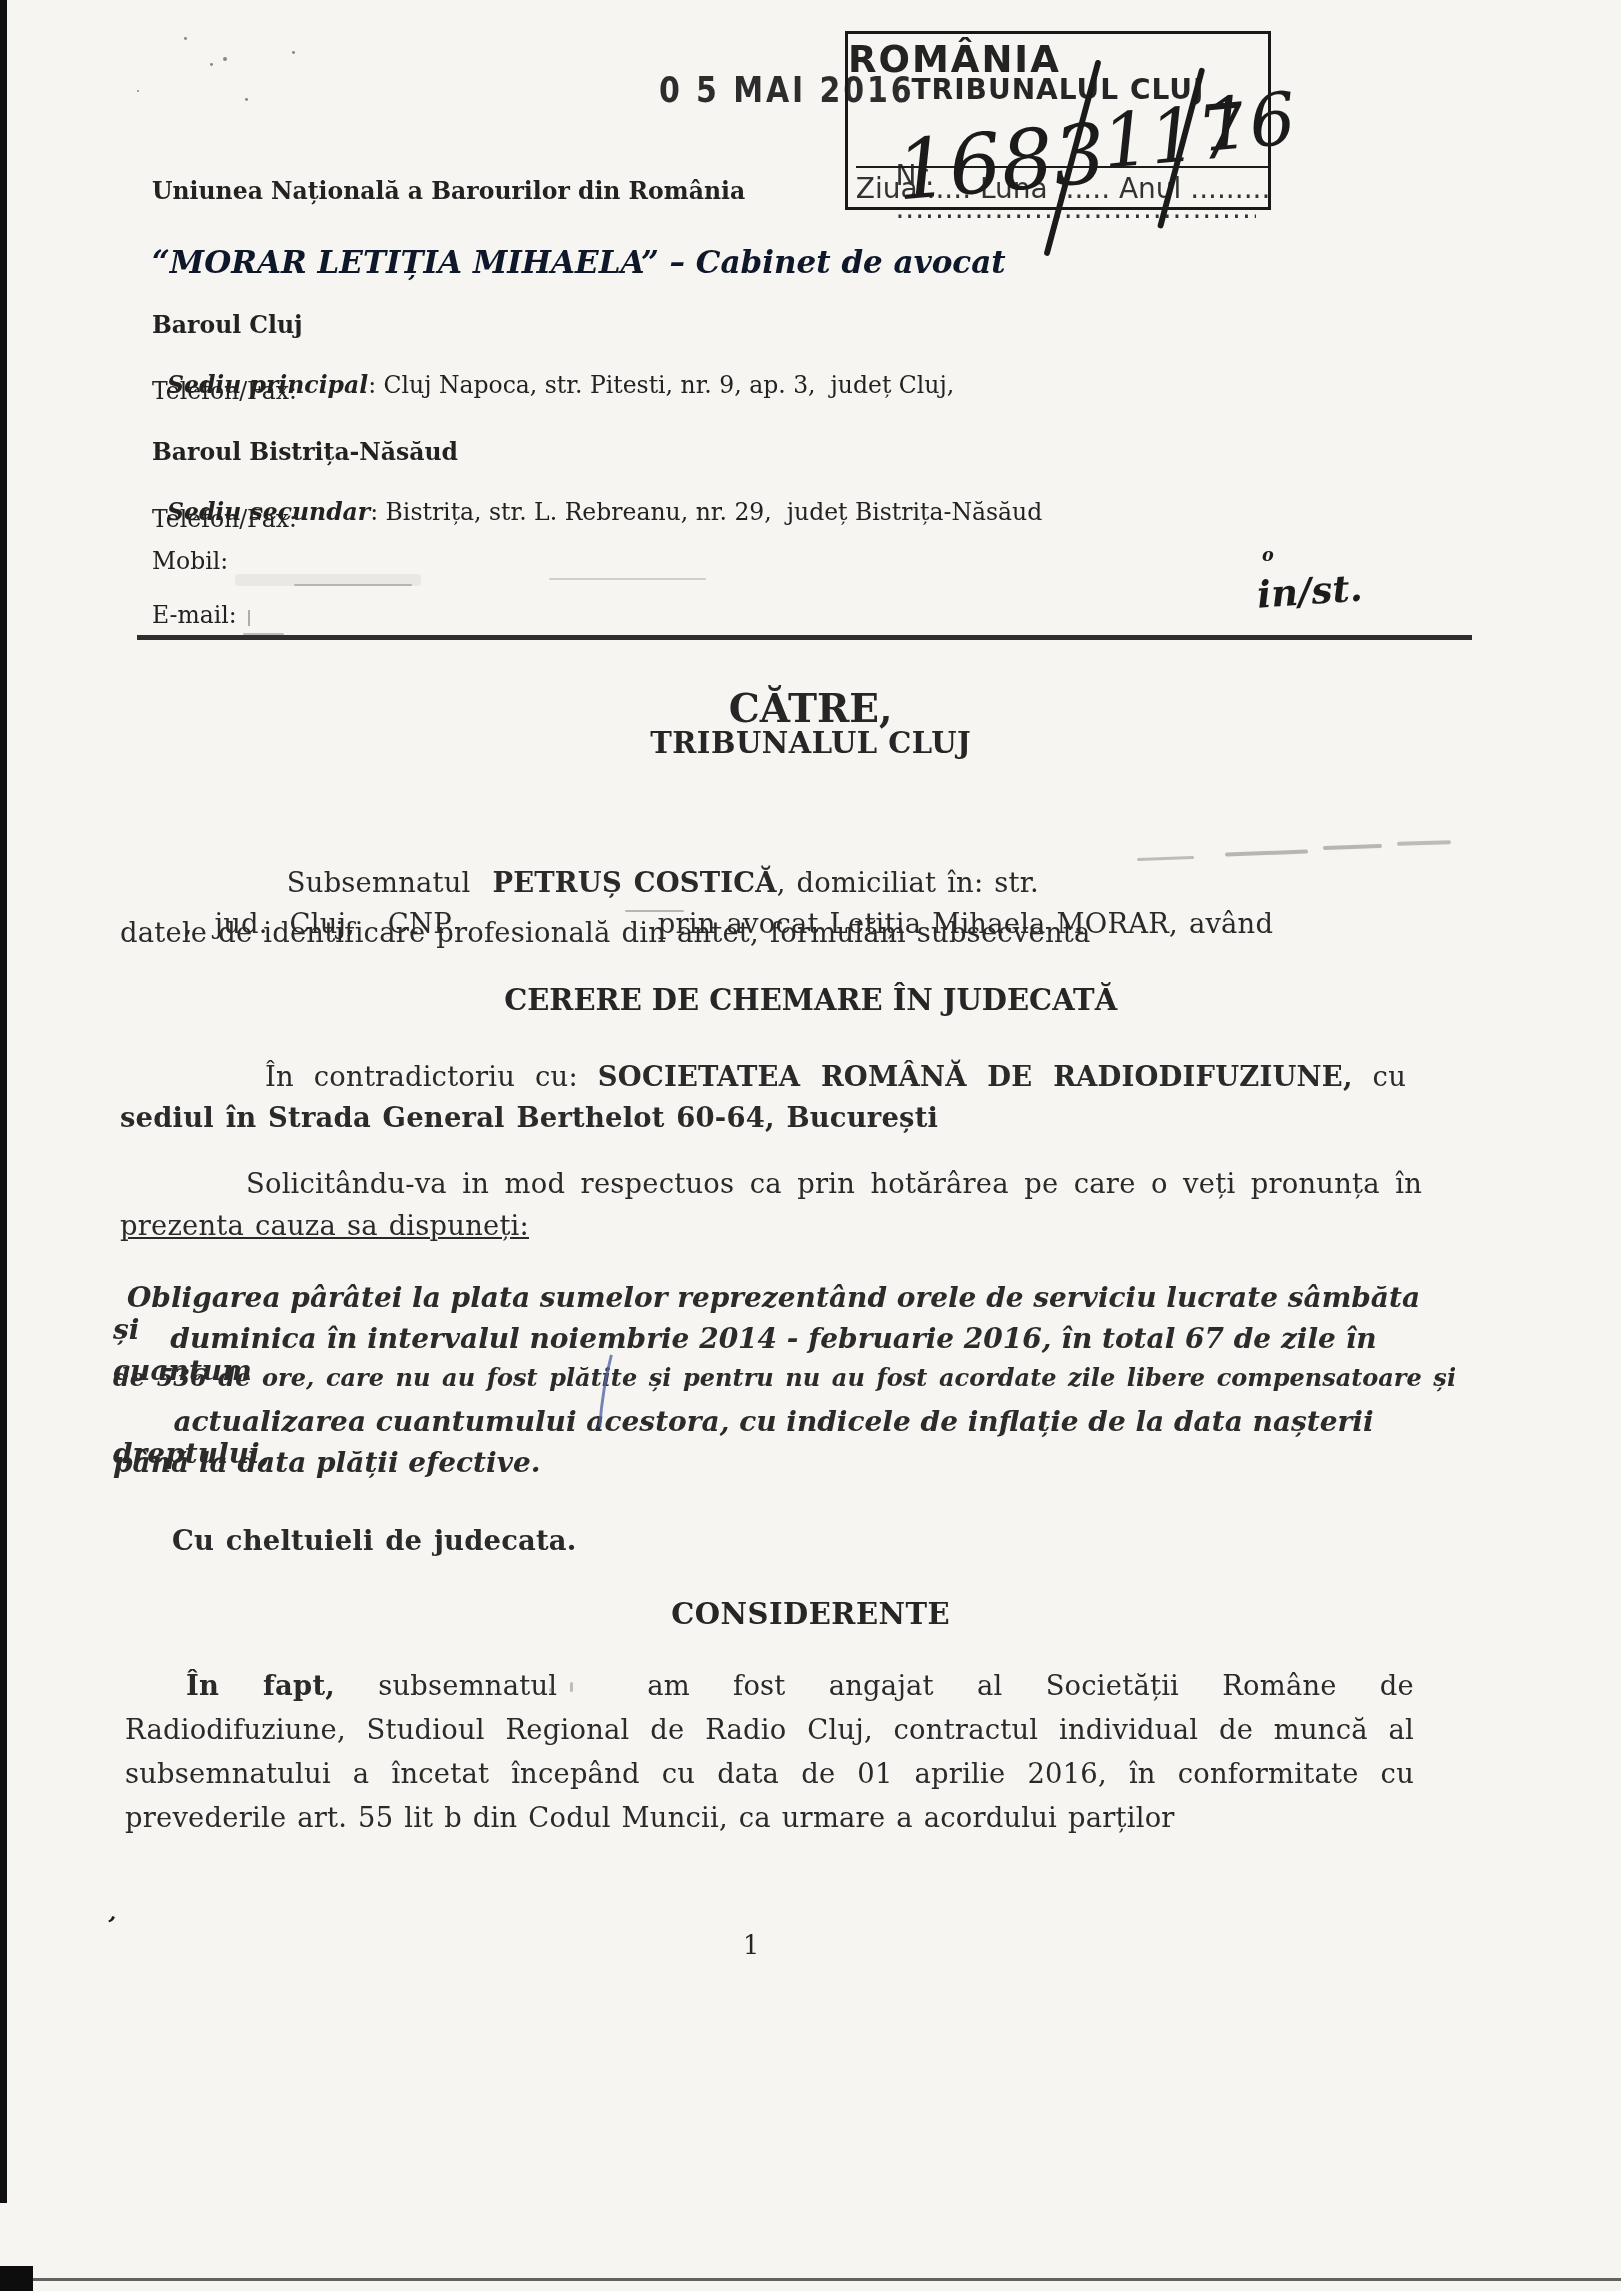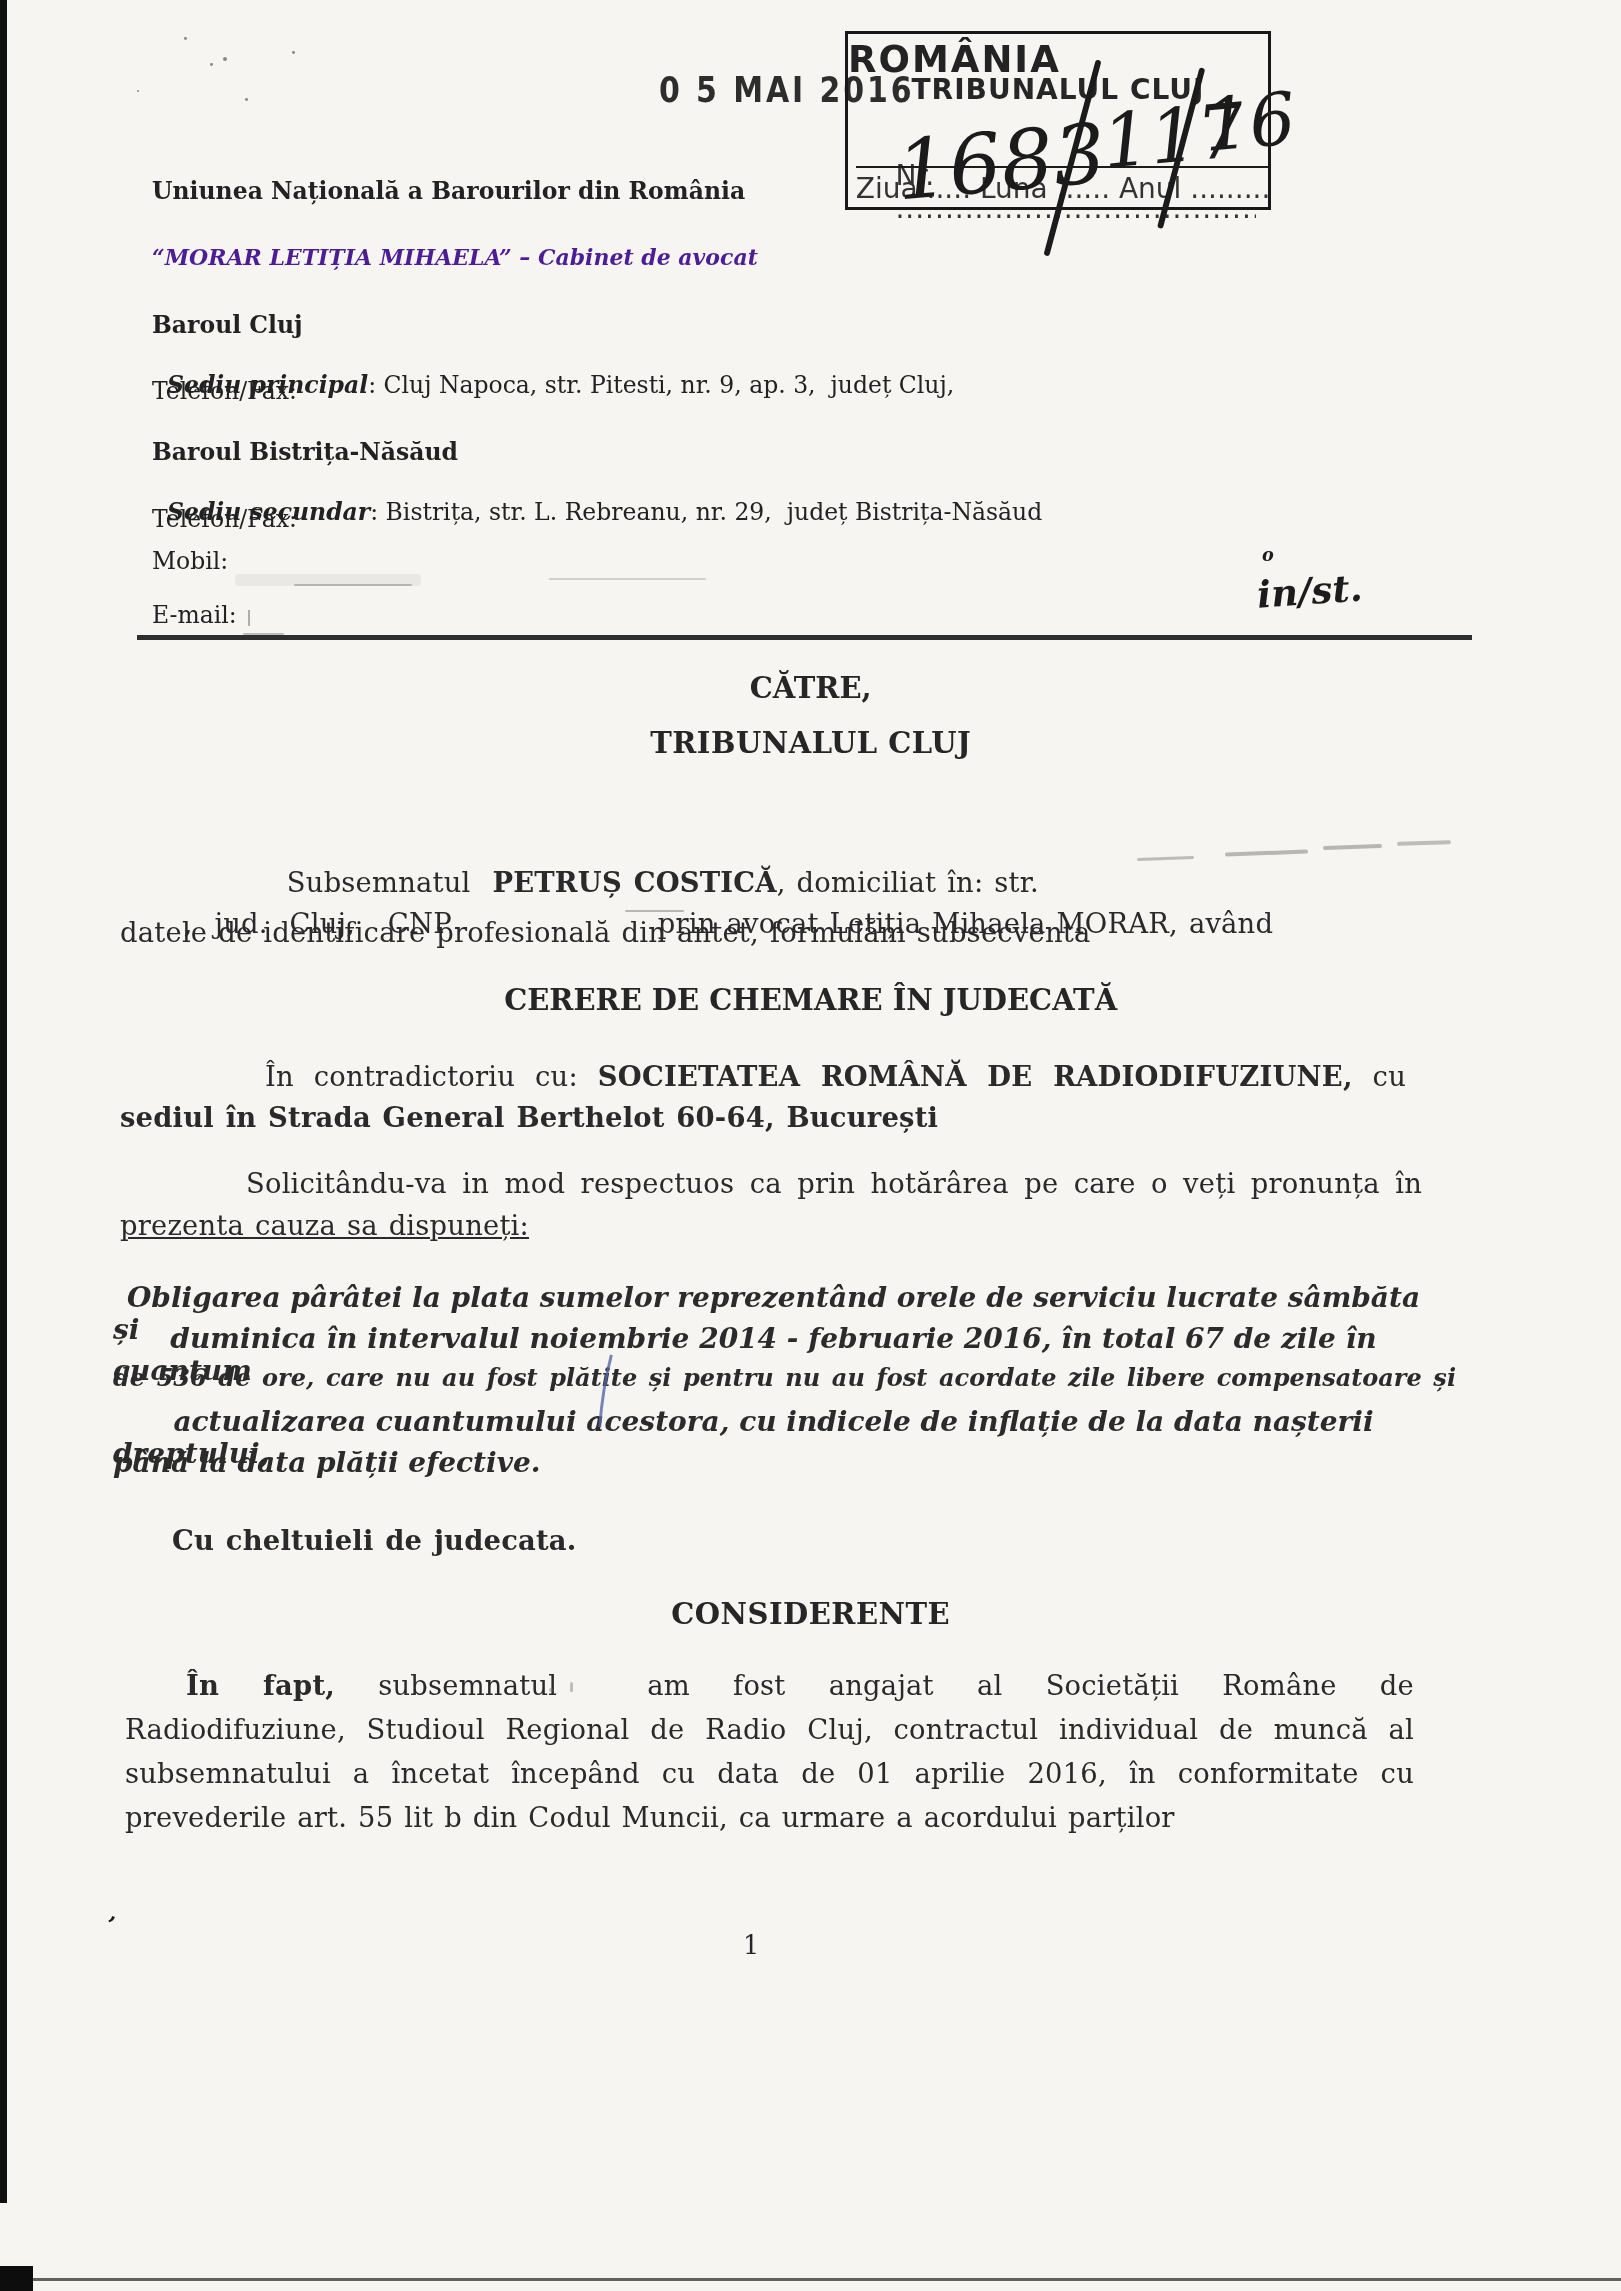--- a/index.html
+++ b/index.html
@@ -52,21 +52,21 @@
   <g font-family="DejaVu Serif, serif" font-style="italic" fill="#1b1b1b" transform="rotate(-5 215 110)">
     <text x="36" y="138" font-size="84">1683</text>
     <text x="248" y="124" font-size="76">117</text>
     <text x="352" y="116" font-size="74">16</text>
   </g>
   <line x1="242" y1="14" x2="190" y2="208" stroke="#1b1b1b" stroke-width="6" stroke-linecap="round"></line>
   <line x1="348" y1="22" x2="306" y2="180" stroke="#1b1b1b" stroke-width="6" stroke-linecap="round"></line>
 </svg>
 
 <div class="ln head-txt b" style="left:152px;top:178px;">Uniunea Națională a Barourilor din România</div>
-<div class="ln b i" style="left:152px;top:245px;font-size:22px;color:#4c1d95;">“MORAR LETIȚIA MIHAELA” – Cabinet de avocat</div>
+<div class="ln b i" style="left:152px;top:245px;font-size:31px;color:#0f172a;">“MORAR LETIȚIA MIHAELA” – Cabinet de avocat</div>
 
 <div class="ln head-txt b" style="left:152px;top:312px;">Baroul Cluj</div>
 <div class="ln head-txt" style="left:152px;top:345px;">
   <span class="b i">Sediu principal</span><span>: Cluj Napoca, str. Pitesti, nr. 9, ap. 3,  județ Cluj,</span>
 </div>
 <div class="ln head-txt" style="left:152px;top:378px;">Telefon/Fax:</div>
 
 <div class="ln head-txt b" style="left:152px;top:439px;">Baroul Bistrița-Năsăud</div>
 <div class="ln head-txt" style="left:152px;top:472px;">
   <span class="b i">Sediu secundar</span><span>: Bistrița, str. L. Rebreanu, nr. 29,  județ Bistrița-Năsăud</span>
@@ -79,21 +79,21 @@
 <div class="abs" style="left:235px;top:574px;width:186px;height:11.8px;background:#000;opacity:.05;border-radius:3.9px;"></div>
 <div class="mark" style="left:294px;top:584px;width:118px;height:2px;"></div>
 <div class="mark" style="left:549px;top:578px;width:157px;height:2px;opacity:.3;"></div>
 <div class="abs" style="left:248px;top:610px;width:2px;height:15.7px;background:#666;opacity:.5;"></div>
 <div class="mark" style="left:243px;top:633px;width:41px;height:2px;"></div>
 
 <div class="abs" style="left:137px;top:635px;width:1335px;height:4.9px;background:#2e2e2e;"></div>
 <div class="ln hw" style="left:1257px;top:570px;font-size:37px;font-weight:bold;transform:rotate(-4deg);">in/st.</div>
 <div class="ln hw" style="left:1262px;top:545px;font-size:17.6px;font-weight:bold;">o</div>
 
-<div class="ln ctr b" style="top:672px;font-size:29px;">CĂTRE,</div>
+<div class="ln ctr b" style="top:686px;font-size:39px;">CĂTRE,</div>
 <div class="ln ctr b" style="top:727px;font-size:29px;letter-spacing:0.5px;">TRIBUNALUL CLUJ</div>
 
 <div class="ln body-txt" style="left:265px;top:835px;">
   <span>Subsemnatul  </span><span class="b">PETRUȘ COSTICĂ</span><span>, domiciliat în: str.</span>
 </div>
 <div class="mark" style="left:1137px;top:857px;width:57px;height:2.9px;transform:rotate(-2deg);"></div>
 <div class="mark" style="left:1225px;top:851px;width:83px;height:3.9px;transform:rotate(-2deg);opacity:.5;"></div>
 <div class="mark" style="left:1323px;top:845px;width:59px;height:3.9px;transform:rotate(-2deg);opacity:.5;"></div>
 <div class="mark" style="left:1397px;top:841px;width:54px;height:3.9px;transform:rotate(-2deg);"></div>
 

